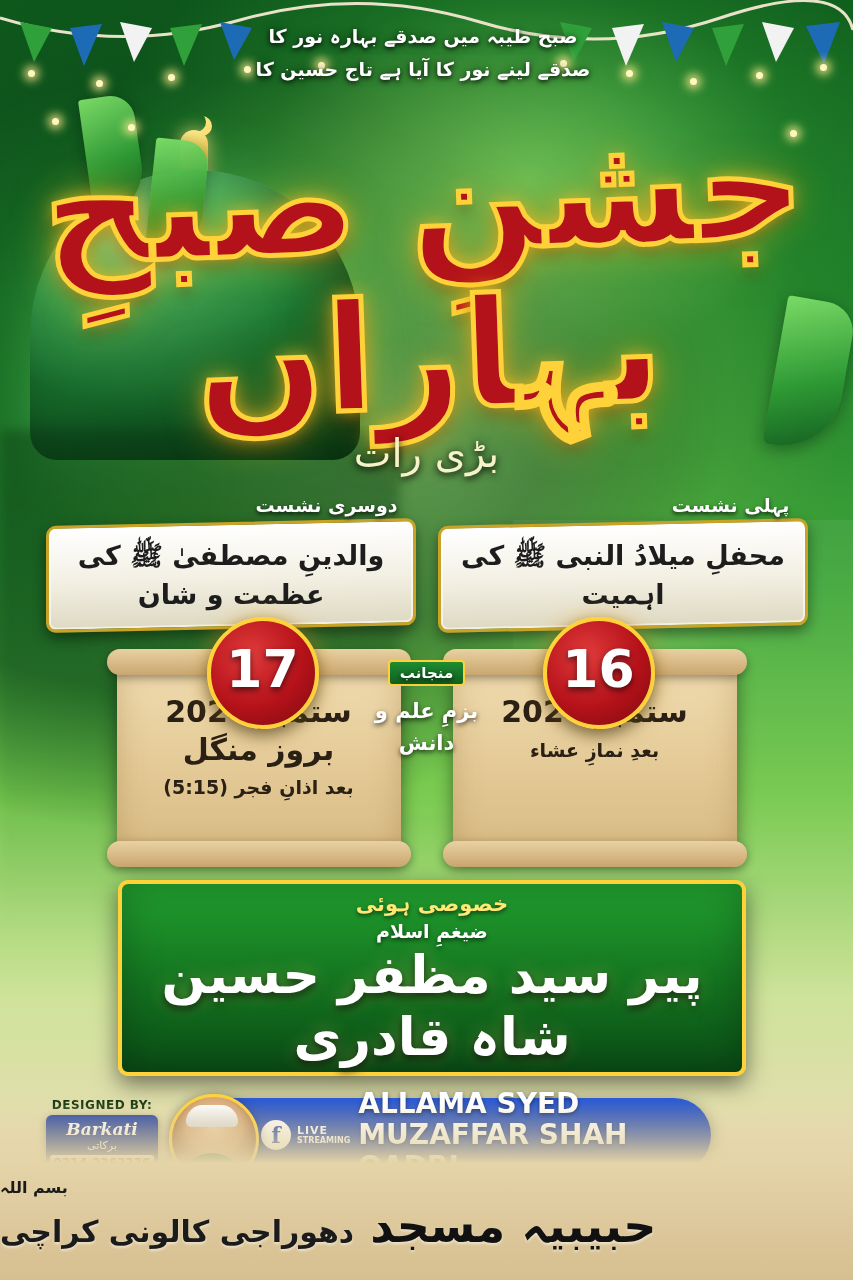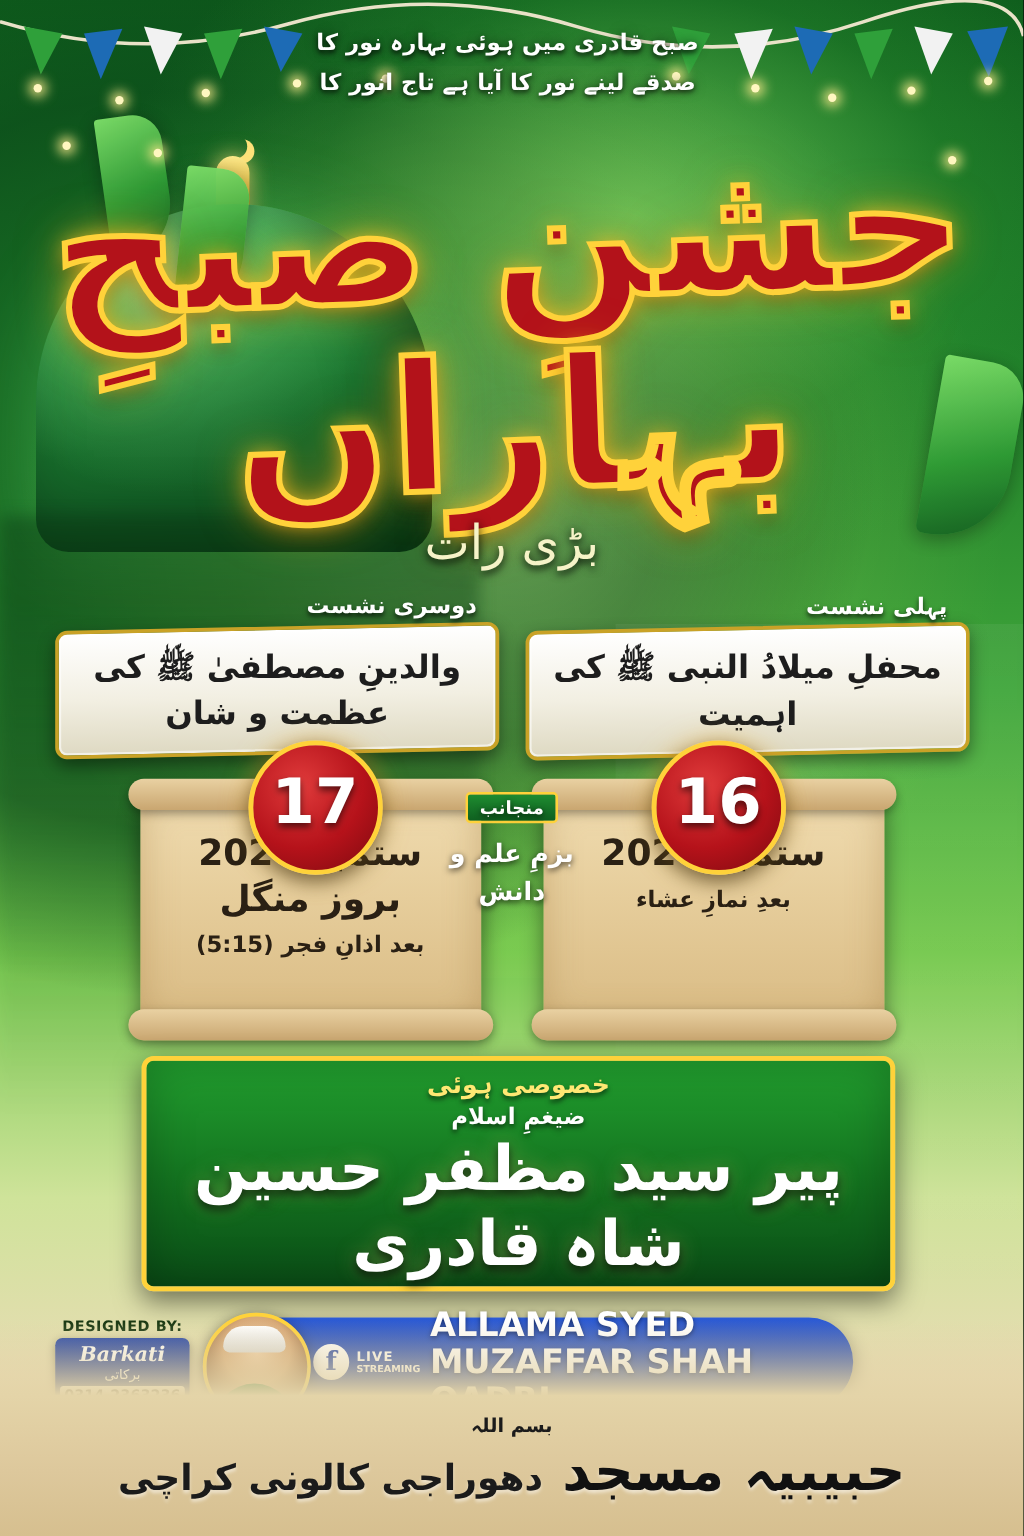--- a/index.html
+++ b/index.html
@@ -448,21 +448,21 @@
     font-weight: bold;
     line-height: 1.12;
     text-align: left;
     text-shadow: 0 2px 4px rgba(0,0,0,.5);
   }
   
   .venue {
     position: absolute;
     left: 0; right: 0;
     bottom: 26px;
-    text-align: center;
+    text-align: left;
   }
   .venue .seal {
     display: block;
     margin: 0 auto 2px;
     color: #1b1b1b;
     font-size: 16px;
     font-weight: bold;
   }
   .venue .vtext {
     color: #111111;
@@ -527,22 +527,22 @@
     <div class="bulb" style="left:626px; top:70px;"></div>
     <div class="bulb" style="left:690px; top:78px;"></div>
     <div class="bulb" style="left:756px; top:72px;"></div>
     <div class="bulb" style="left:820px; top:64px;"></div>
     <div class="bulb" style="left:52px; top:118px;"></div>
     <div class="bulb" style="left:128px; top:124px;"></div>
     <div class="bulb" style="left:790px; top:130px;"></div>
   </div>
 
   <div class="top-couplet urdu">
-    <div>صبح قادری میں ہوئی بہارہ نور کا</div>
-    <div>صدقے لینے نور کا آیا ہے تاج انور کا</div>
+    <div>صبح طیبہ میں صدقے بہارہ نور کا</div>
+    <div>صدقے لینے نور کا آیا ہے تاج حسین کا</div>
   </div>
 
   <div class="title-wrap">
     <div class="title-main urdu">جشنِ صبحِ بہاراں</div>
   </div>
   <div class="title-sub urdu">بڑی رات</div>
 
   <div class="sessions">
     <div class="session">
       <div class="tag urdu">پہلی نشست</div>

